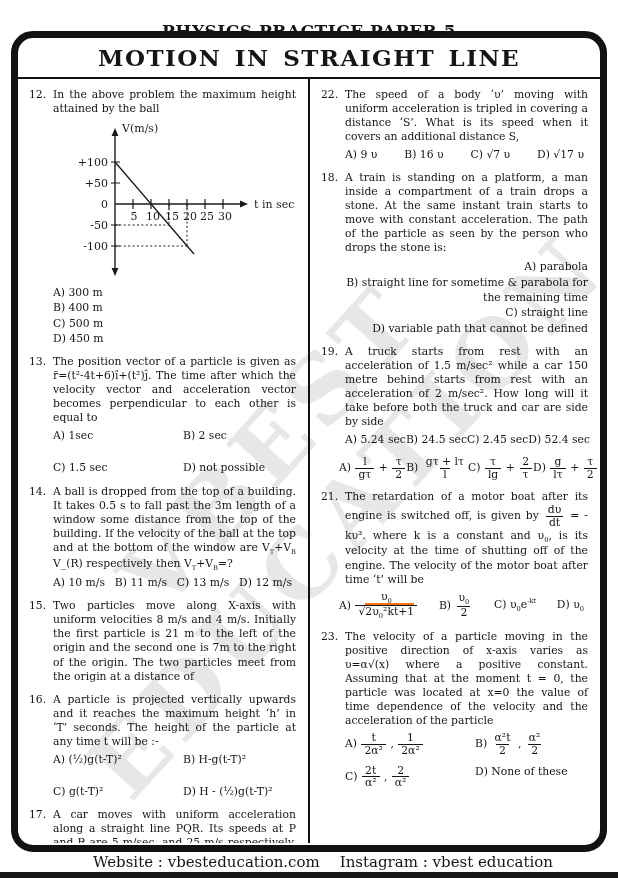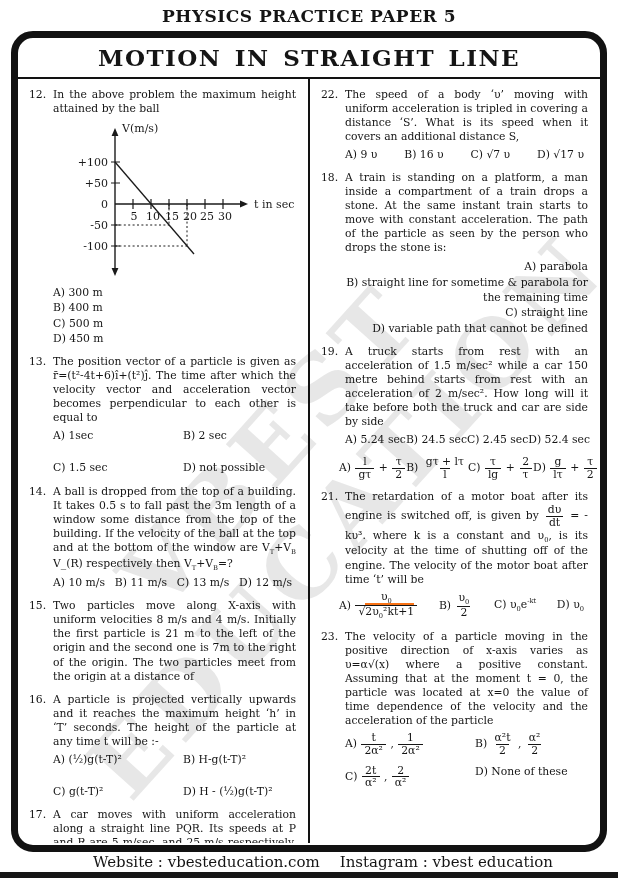--- a/index.html
+++ b/index.html
@@ -4,21 +4,21 @@
 <style>
   html,body{margin:0;padding:0;}
   body{
     width:618px;height:878px;position:relative;overflow:hidden;
     background:#ffffff;color:#151515;
     font-family:"DejaVu Serif","Liberation Serif",serif;
     font-size:10.8px;line-height:1.3;
   }
   .page-header{
     text-align:center;font-size:17px;font-weight:bold;letter-spacing:.5px;
-    padding-top:5px;position:relative;z-index:2;
+    padding-top:20px;position:relative;z-index:2;
   }
   .main-box{
     position:absolute;left:11px;right:11px;top:31px;bottom:26px;
     border:7px solid #121212;border-radius:22px;background:#fff;overflow:hidden;
   }
   .box-title{
     text-align:center;font-size:23px;font-weight:bold;letter-spacing:1.5px;
     padding:5px 0 4px;border-bottom:2px solid #121212;position:relative;z-index:2;
     word-spacing:4px;
   }

